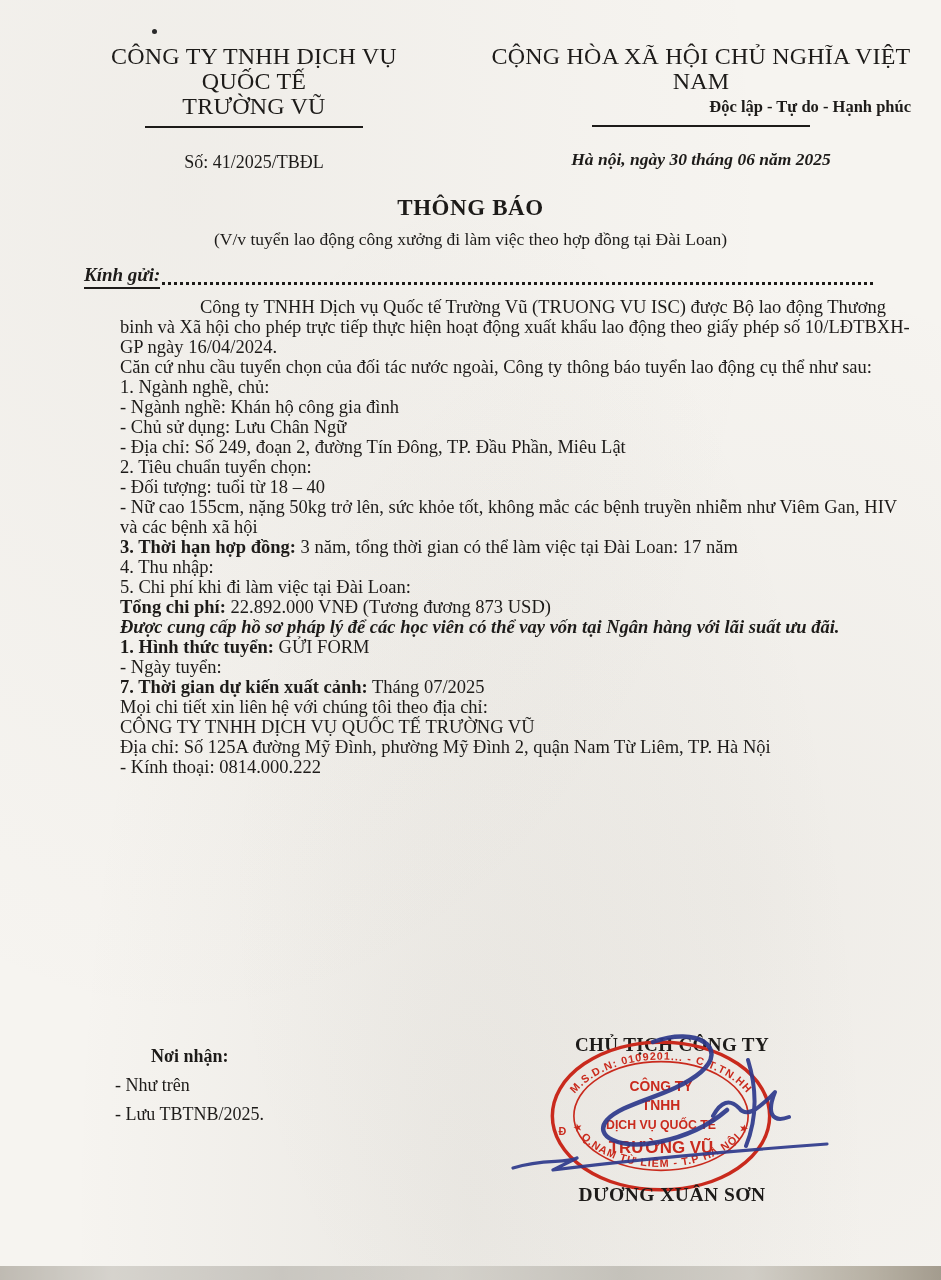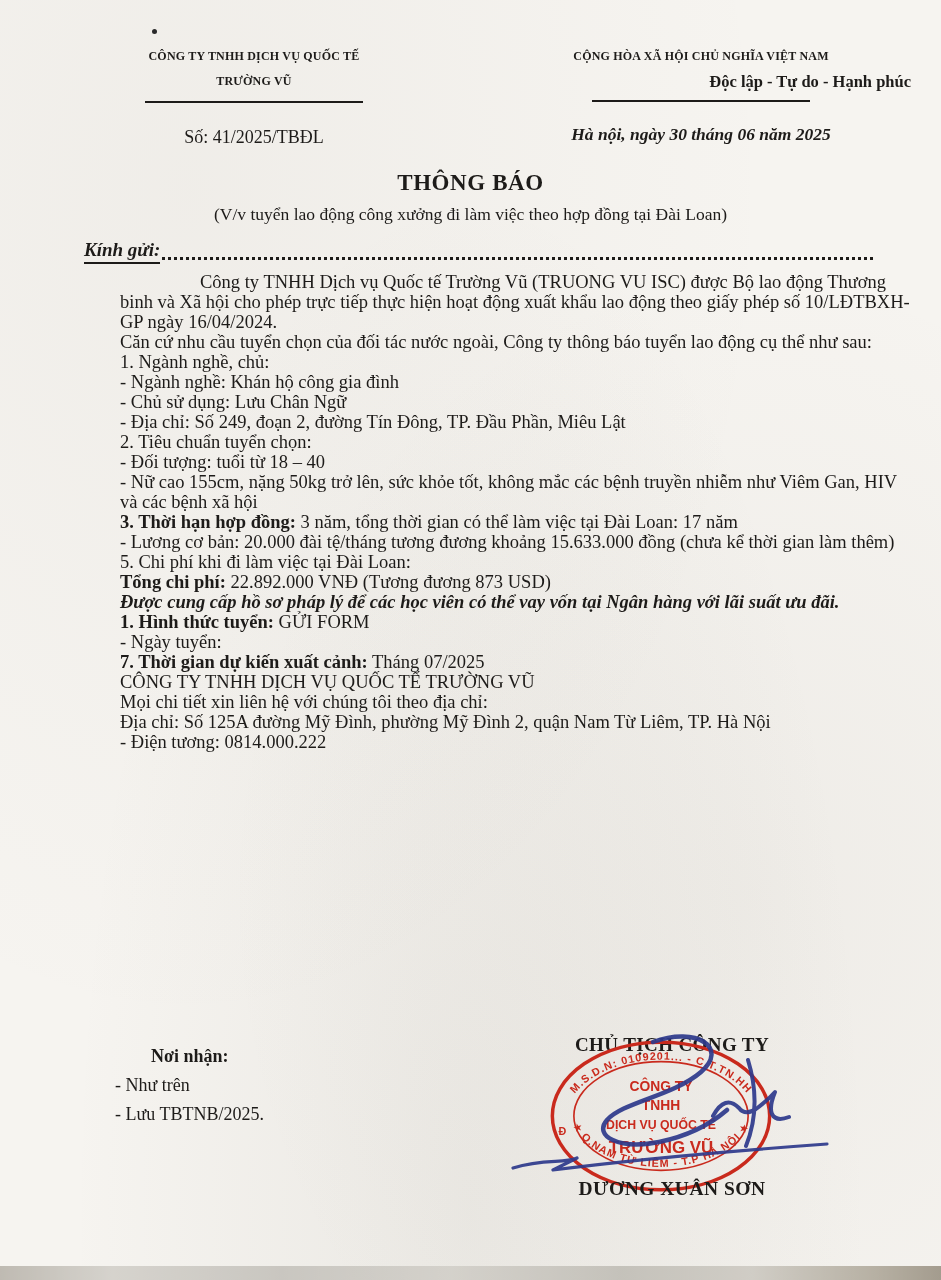--- a/index.html
+++ b/index.html
@@ -19,21 +19,21 @@
   .speck{position:absolute;left:152px;top:29px;width:5px;height:5px;border-radius:50%;background:#2a2a2a;}
   .scan-edge{
     position:absolute;left:0;right:0;bottom:0;height:14px;
     background:linear-gradient(to right,#9b958a 0%,#c2bfb8 12%,#b0ada6 30%,#c6c3bc 48%,#aba89f 66%,#bcb8af 80%,#8f8673 93%,#6f6450 100%);
     opacity:.6;filter:blur(.6px);
   }
   
   .header{display:flex;padding:44px 30px 0 84px;justify-content:space-between;}
   .hl{width:340px;text-align:center;}
   .hr{width:420px;text-align:center;}
-  .h-b{font-weight:bold;font-size:12px;line-height:25px;letter-spacing:.2px;}
+  .h-b{font-weight:normal;font-size:24px;line-height:25px;letter-spacing:.2px;}
   .h-b2{font-weight:bold;font-size:16.5px;line-height:26px;text-align:right;}
   .rule{height:0;border-bottom:2.5px solid #1d1b19;width:218px;margin:7px auto 0;}
   .rule2{height:0;border-bottom:2.5px solid #1d1b19;width:218px;margin:5px auto 0;}
   .doc-number{font-size:18px;margin-top:24px;}
   .date-line{font-style:italic;font-weight:bold;font-size:17.5px;margin-top:22px;}
   
   .title-block{text-align:center;margin-top:22px;}
   .title{font-weight:bold;font-size:23px;letter-spacing:.6px;}
   .subtitle{font-weight:normal;font-size:17.5px;margin-top:8px;}
   
@@ -48,21 +48,21 @@
   .s-bold-italic{font-weight:bold;font-style:italic;}
   .lead{font-weight:bold;}
   
   .footer{position:absolute;left:70px;right:36px;top:1012px;height:210px;}
   .recipients{position:absolute;left:45px;top:30px;font-size:18px;line-height:29px;}
   .recipients .rt{font-weight:bold;margin-left:36px;}
   .sign-block{position:absolute;left:437px;top:0;width:330px;text-align:center;}
   .signer-title{font-weight:bold;font-size:19px;letter-spacing:.4px;position:relative;top:22px;}
   .stamp-svg{position:absolute;left:36px;top:22px;width:236px;height:164px;}
   .sig-svg{position:absolute;left:-6px;top:6px;width:346px;height:172px;}
-  .signer-name{position:absolute;left:0;width:100%;top:166px;font-weight:bold;font-size:19.5px;letter-spacing:.5px;}
+  .signer-name{position:absolute;left:0;width:100%;top:172px;font-weight:bold;font-size:19.5px;letter-spacing:.5px;}
   .stamp-txt{font-family:"Liberation Sans","DejaVu Sans",sans-serif;font-weight:bold;}
 </style>
 </head>
 <body>
 
 <div class="page">
 
   <div class="speck"></div>
 
   <div class="header">
@@ -94,31 +94,31 @@
       <div class="line s-para-indent"><span>Công ty TNHH Dịch vụ Quốc tế Trường Vũ (TRUONG VU ISC) được Bộ lao động Thương binh và Xã hội cho phép trực tiếp thực hiện hoạt động xuất khẩu lao động theo giấy phép số 10/LĐTBXH-GP ngày 16/04/2024.</span></div>
       <div class="line s-normal"><span>Căn cứ nhu cầu tuyển chọn của đối tác nước ngoài, Công ty thông báo tuyển lao động cụ thể như sau:</span></div>
       <div class="line s-bold"><span>1. Ngành nghề, chủ:</span></div>
       <div class="line s-normal"><span>- Ngành nghề: Khán hộ công gia đình</span></div>
       <div class="line s-normal"><span>- Chủ sử dụng: Lưu Chân Ngữ</span></div>
       <div class="line s-normal"><span>- Địa chỉ: Số 249, đoạn 2, đường Tín Đông, TP. Đầu Phần, Miêu Lật</span></div>
       <div class="line s-bold"><span>2. Tiêu chuẩn tuyển chọn:</span></div>
       <div class="line s-normal"><span>- Đối tượng: tuổi từ 18 – 40</span></div>
       <div class="line s-normal"><span>- Nữ cao 155cm, nặng 50kg trở lên, sức khỏe tốt, không mắc các bệnh truyền nhiễm như Viêm Gan, HIV và các bệnh xã hội</span></div>
       <div class="line s-normal"><span class="lead">3. Thời hạn hợp đồng:</span><span> 3 năm, tổng thời gian có thể làm việc tại Đài Loan: 17 năm</span></div>
-      <div class="line s-normal"><span>- Lương cơ bản: 20.000 đài tệ/tháng tương đương khoảng 15.633.000 đồng (chưa kể thời gian làm thêm)</span></div>
+      <div class="line s-bold"><span>4. Thu nhập:</span></div>
       <div class="line s-bold"><span>5. Chi phí khi đi làm việc tại Đài Loan:</span></div>
       <div class="line s-normal"><span class="lead">Tổng chi phí:</span><span> 22.892.000 VNĐ (Tương đương 873 USD)</span></div>
       <div class="line s-bold-italic"><span>Được cung cấp hồ sơ pháp lý để các học viên có thể vay vốn tại Ngân hàng với lãi suất ưu đãi.</span></div>
       <div class="line s-normal"><span class="lead">1. Hình thức tuyển:</span><span> GỬI FORM</span></div>
       <div class="line s-normal"><span>- Ngày tuyển:</span></div>
       <div class="line s-normal"><span class="lead">7. Thời gian dự kiến xuất cảnh:</span><span> Tháng 07/2025</span></div>
+      <div class="line s-bold"><span>Mọi chi tiết xin liên hệ với chúng tôi theo địa chỉ:</span></div>
       <div class="line s-bold"><span>CÔNG TY TNHH DỊCH VỤ QUỐC TẾ TRƯỜNG VŨ</span></div>
-      <div class="line s-bold"><span>Mọi chi tiết xin liên hệ với chúng tôi theo địa chỉ:</span></div>
       <div class="line s-bold"><span>Địa chỉ: Số 125A đường Mỹ Đình, phường Mỹ Đình 2, quận Nam Từ Liêm, TP. Hà Nội</span></div>
-      <div class="line s-bold"><span> - Điện tương: 0814.000.222</span></div>
+      <div class="line s-bold"><span> - Kính thoại: 0814.000.222</span></div>
     </div>
 
   <div class="footer">
     <div class="recipients">
       <div class="rt">Nơi nhận:</div>
       <div>- Như trên</div>
       <div>- Lưu TBTNB/2025.</div>
     </div>
 
     <div class="sign-block">

